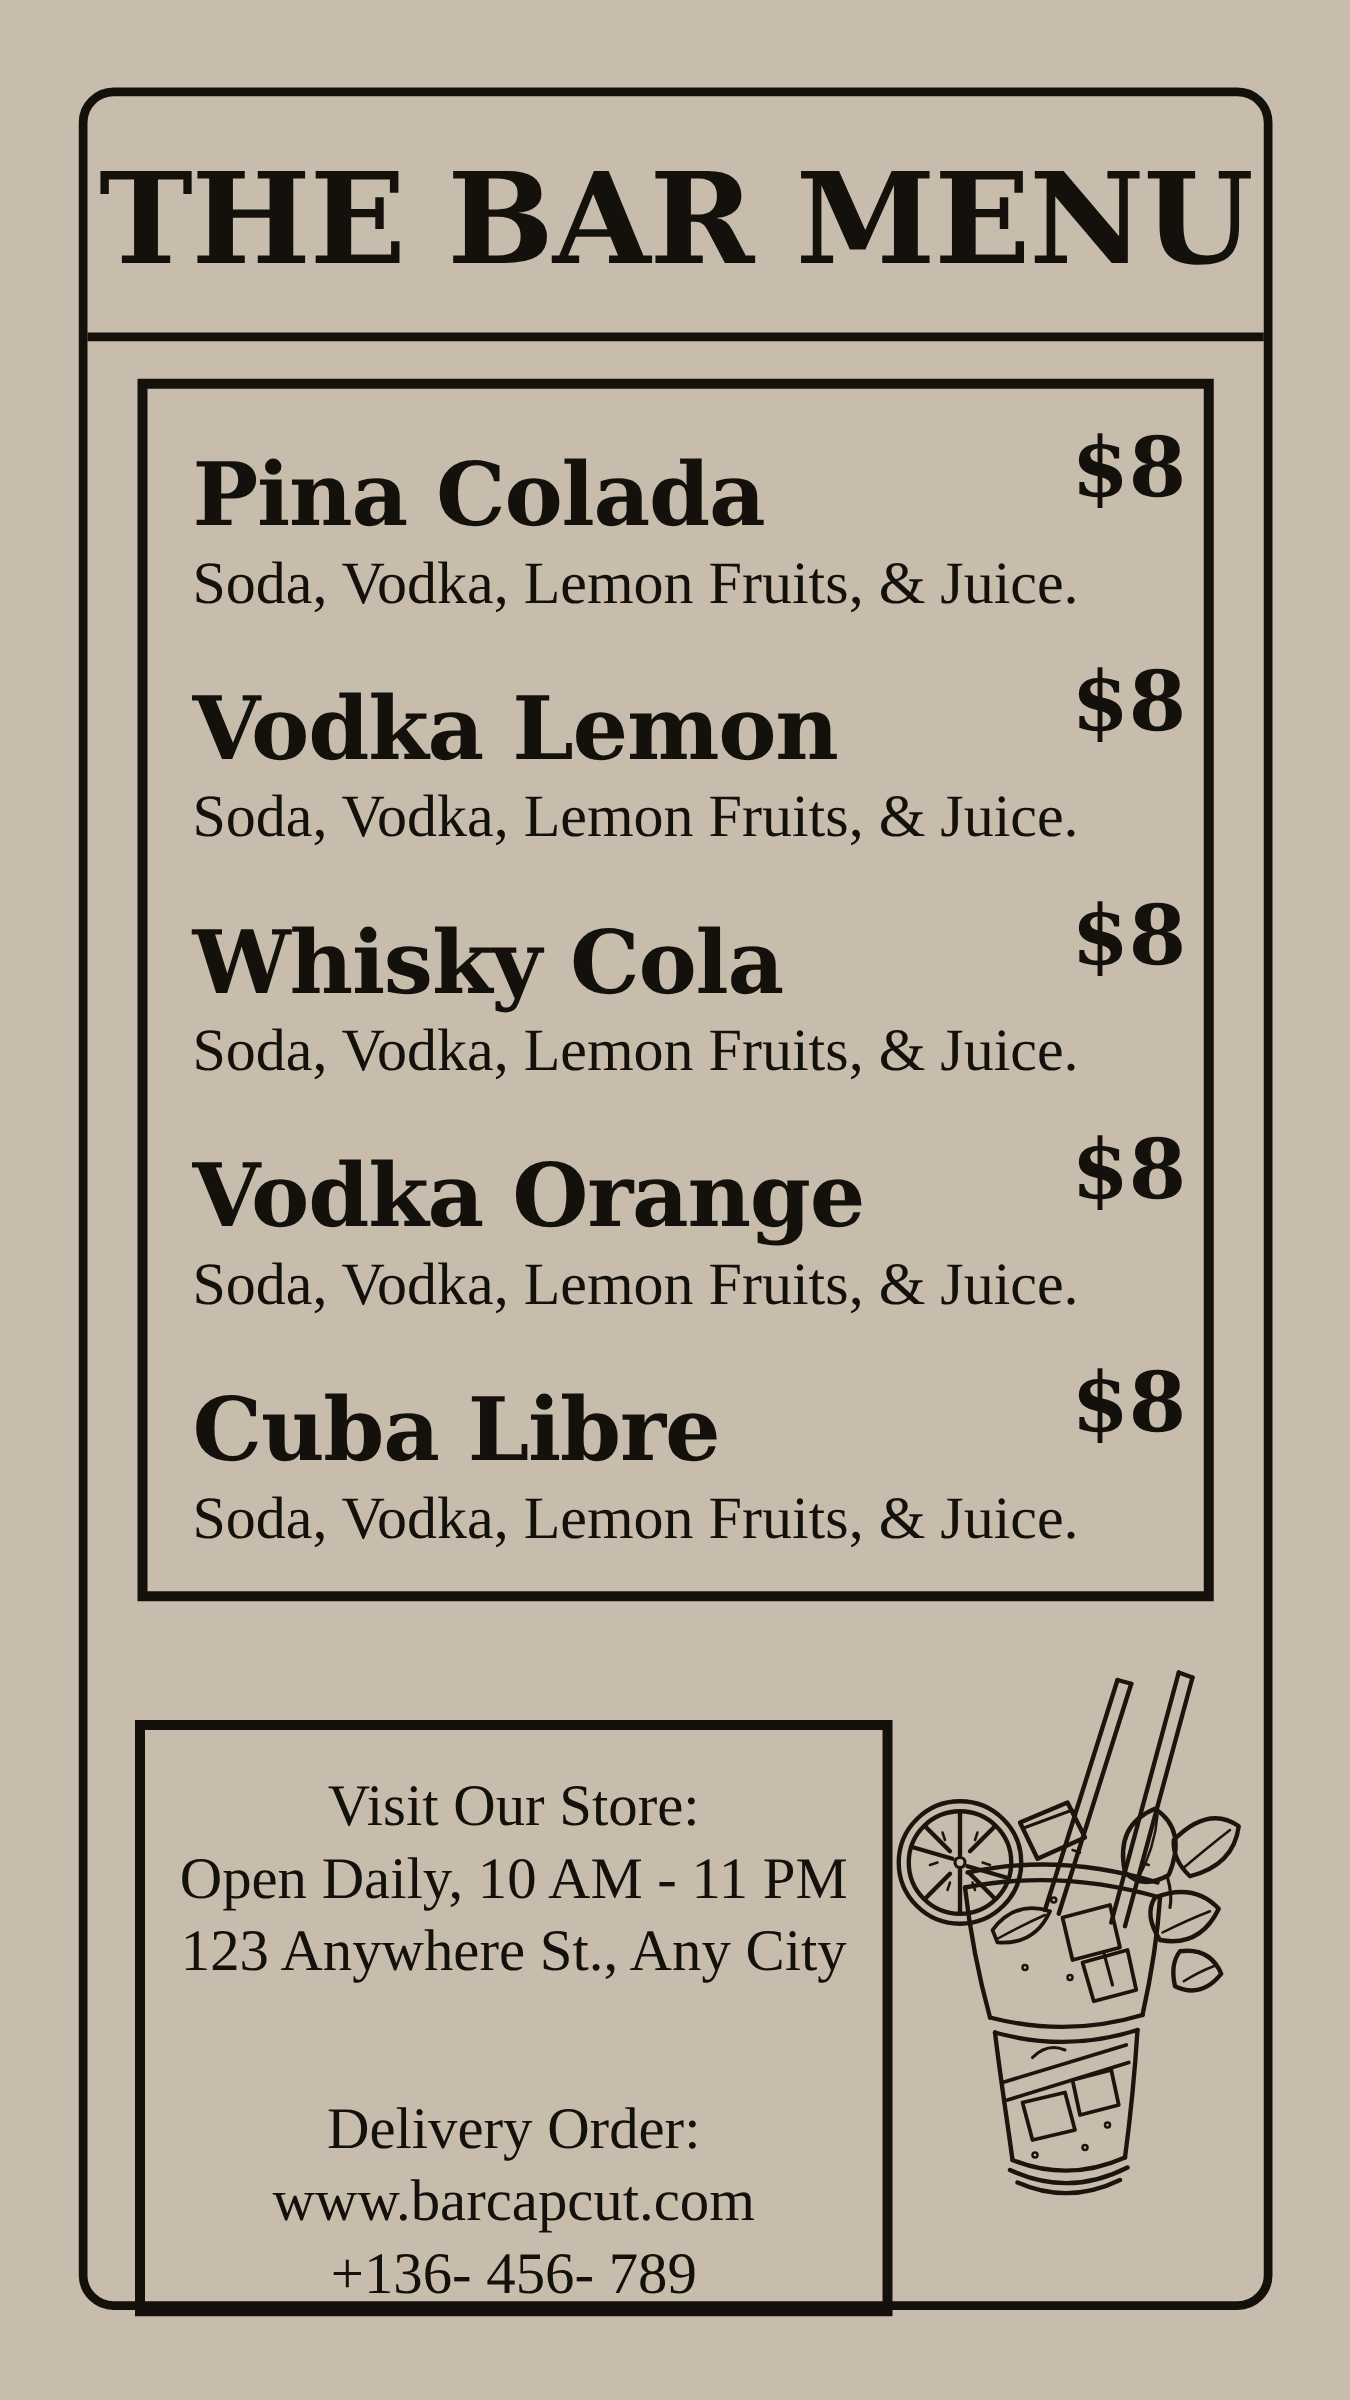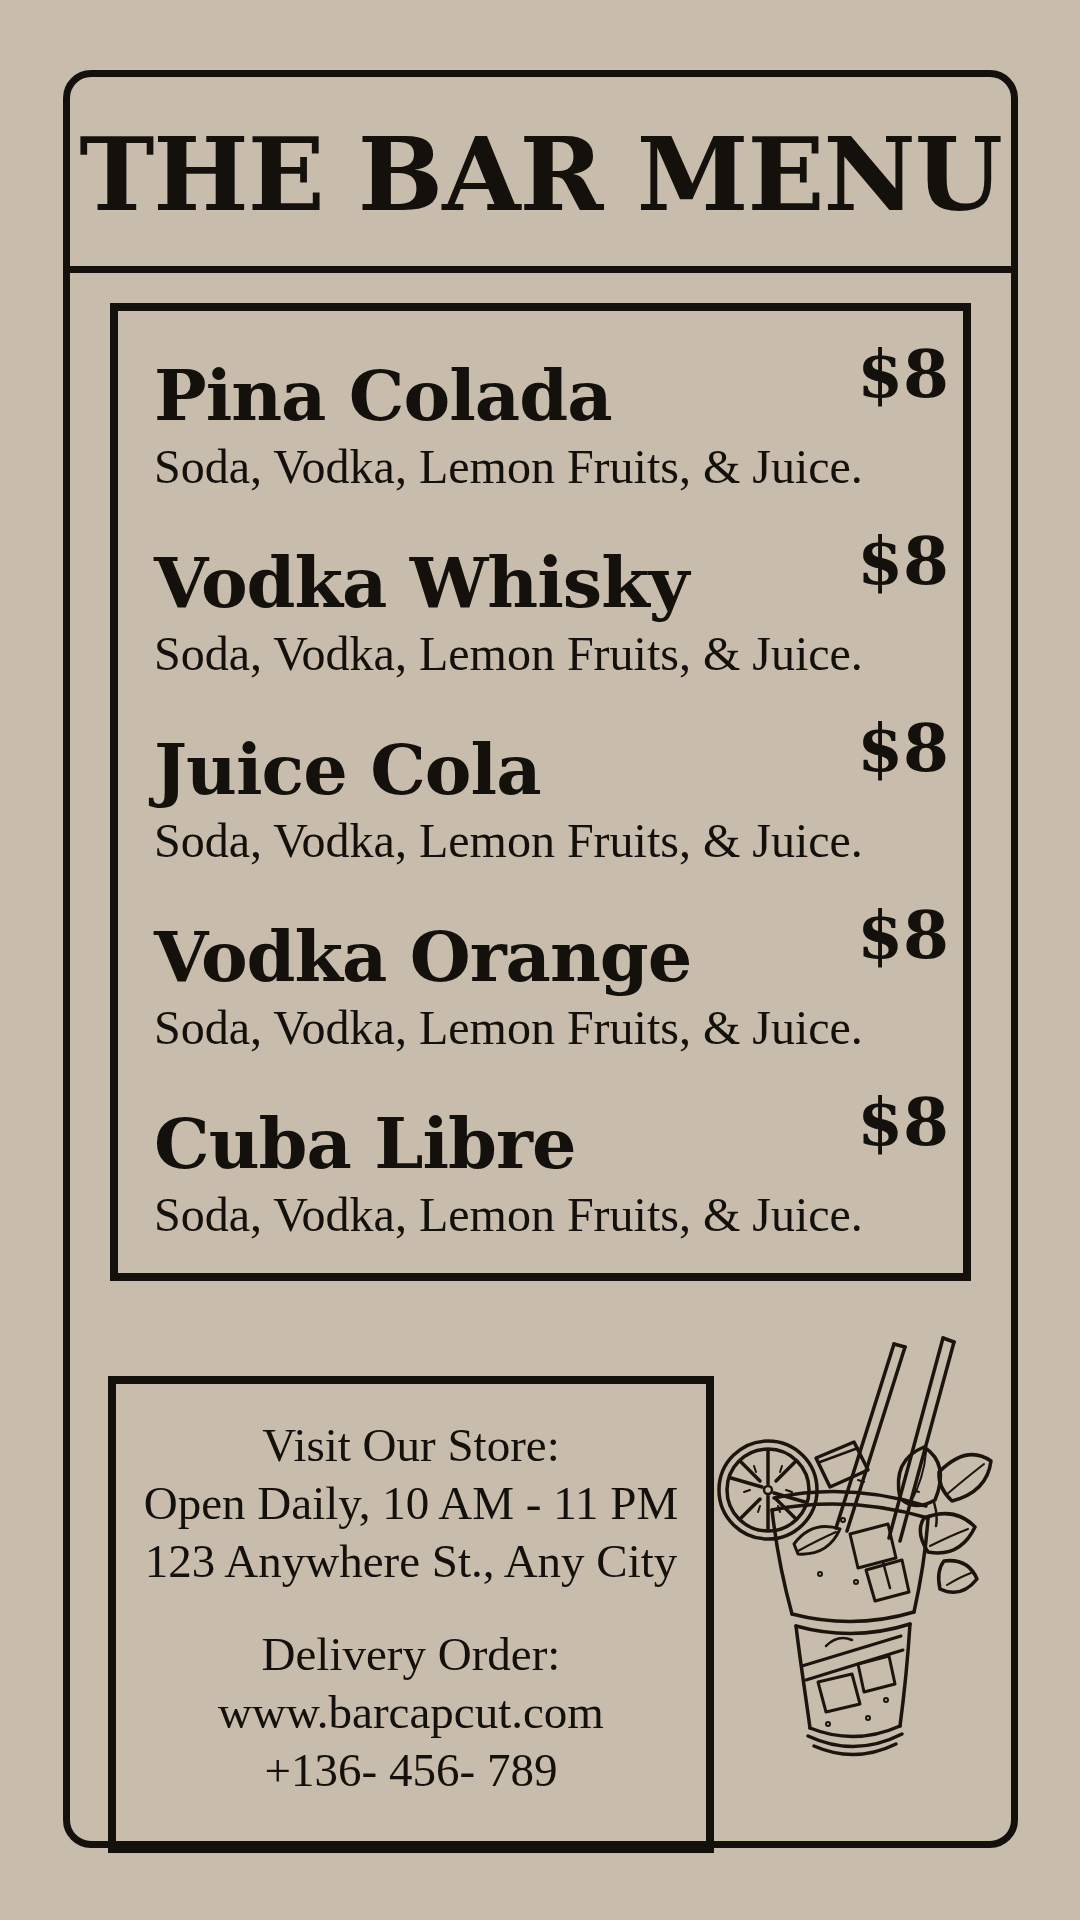--- a/index.html
+++ b/index.html
@@ -64,21 +64,21 @@
 
   .store-box{
     position:absolute;left:108px;top:1376px;width:606px;height:477px;
     border:8px solid #14110c;
     box-sizing:border-box;
     text-align:center;
     font-size:47px;line-height:58px;
     padding-top:32px;
   }
   .store-line{white-space:nowrap;}
-  .delivery-group{margin-top:35px;}
+  .delivery-group{margin-top:84px;}
 
   .cocktail{
     position:absolute;left:698px;top:1330px;width:302px;height:452px;
   }
   .cocktail *{vector-effect:non-scaling-stroke;}
 </style>
 </head>
 <body>
 
 <div class="page">
@@ -96,31 +96,31 @@
         <span class="item-name">Pina Colada</span>
         <span class="item-price">$8</span>
       </div>
       <div class="desc-row">
         <span class="item-desc">Soda, Vodka, Lemon Fruits, &amp; Juice.</span>
       </div>
     </div>
 
     <div class="menu-item">
       <div class="name-row">
-        <span class="item-name">Vodka Whisky</span>
-        <span class="item-price">$8</span>
-      </div>
-      <div class="desc-row">
-        <span class="item-desc">Soda, Vodka, Lemon Fruits, &amp; Juice.</span>
-      </div>
-    </div>
-
-    <div class="menu-item">
-      <div class="name-row">
-        <span class="item-name">Juice Cola</span>
+        <span class="item-name">Vodka Lemon</span>
+        <span class="item-price">$8</span>
+      </div>
+      <div class="desc-row">
+        <span class="item-desc">Soda, Vodka, Lemon Fruits, &amp; Juice.</span>
+      </div>
+    </div>
+
+    <div class="menu-item">
+      <div class="name-row">
+        <span class="item-name">Whisky Cola</span>
         <span class="item-price">$8</span>
       </div>
       <div class="desc-row">
         <span class="item-desc">Soda, Vodka, Lemon Fruits, &amp; Juice.</span>
       </div>
     </div>
 
     <div class="menu-item">
       <div class="name-row">
         <span class="item-name">Vodka Orange</span>

